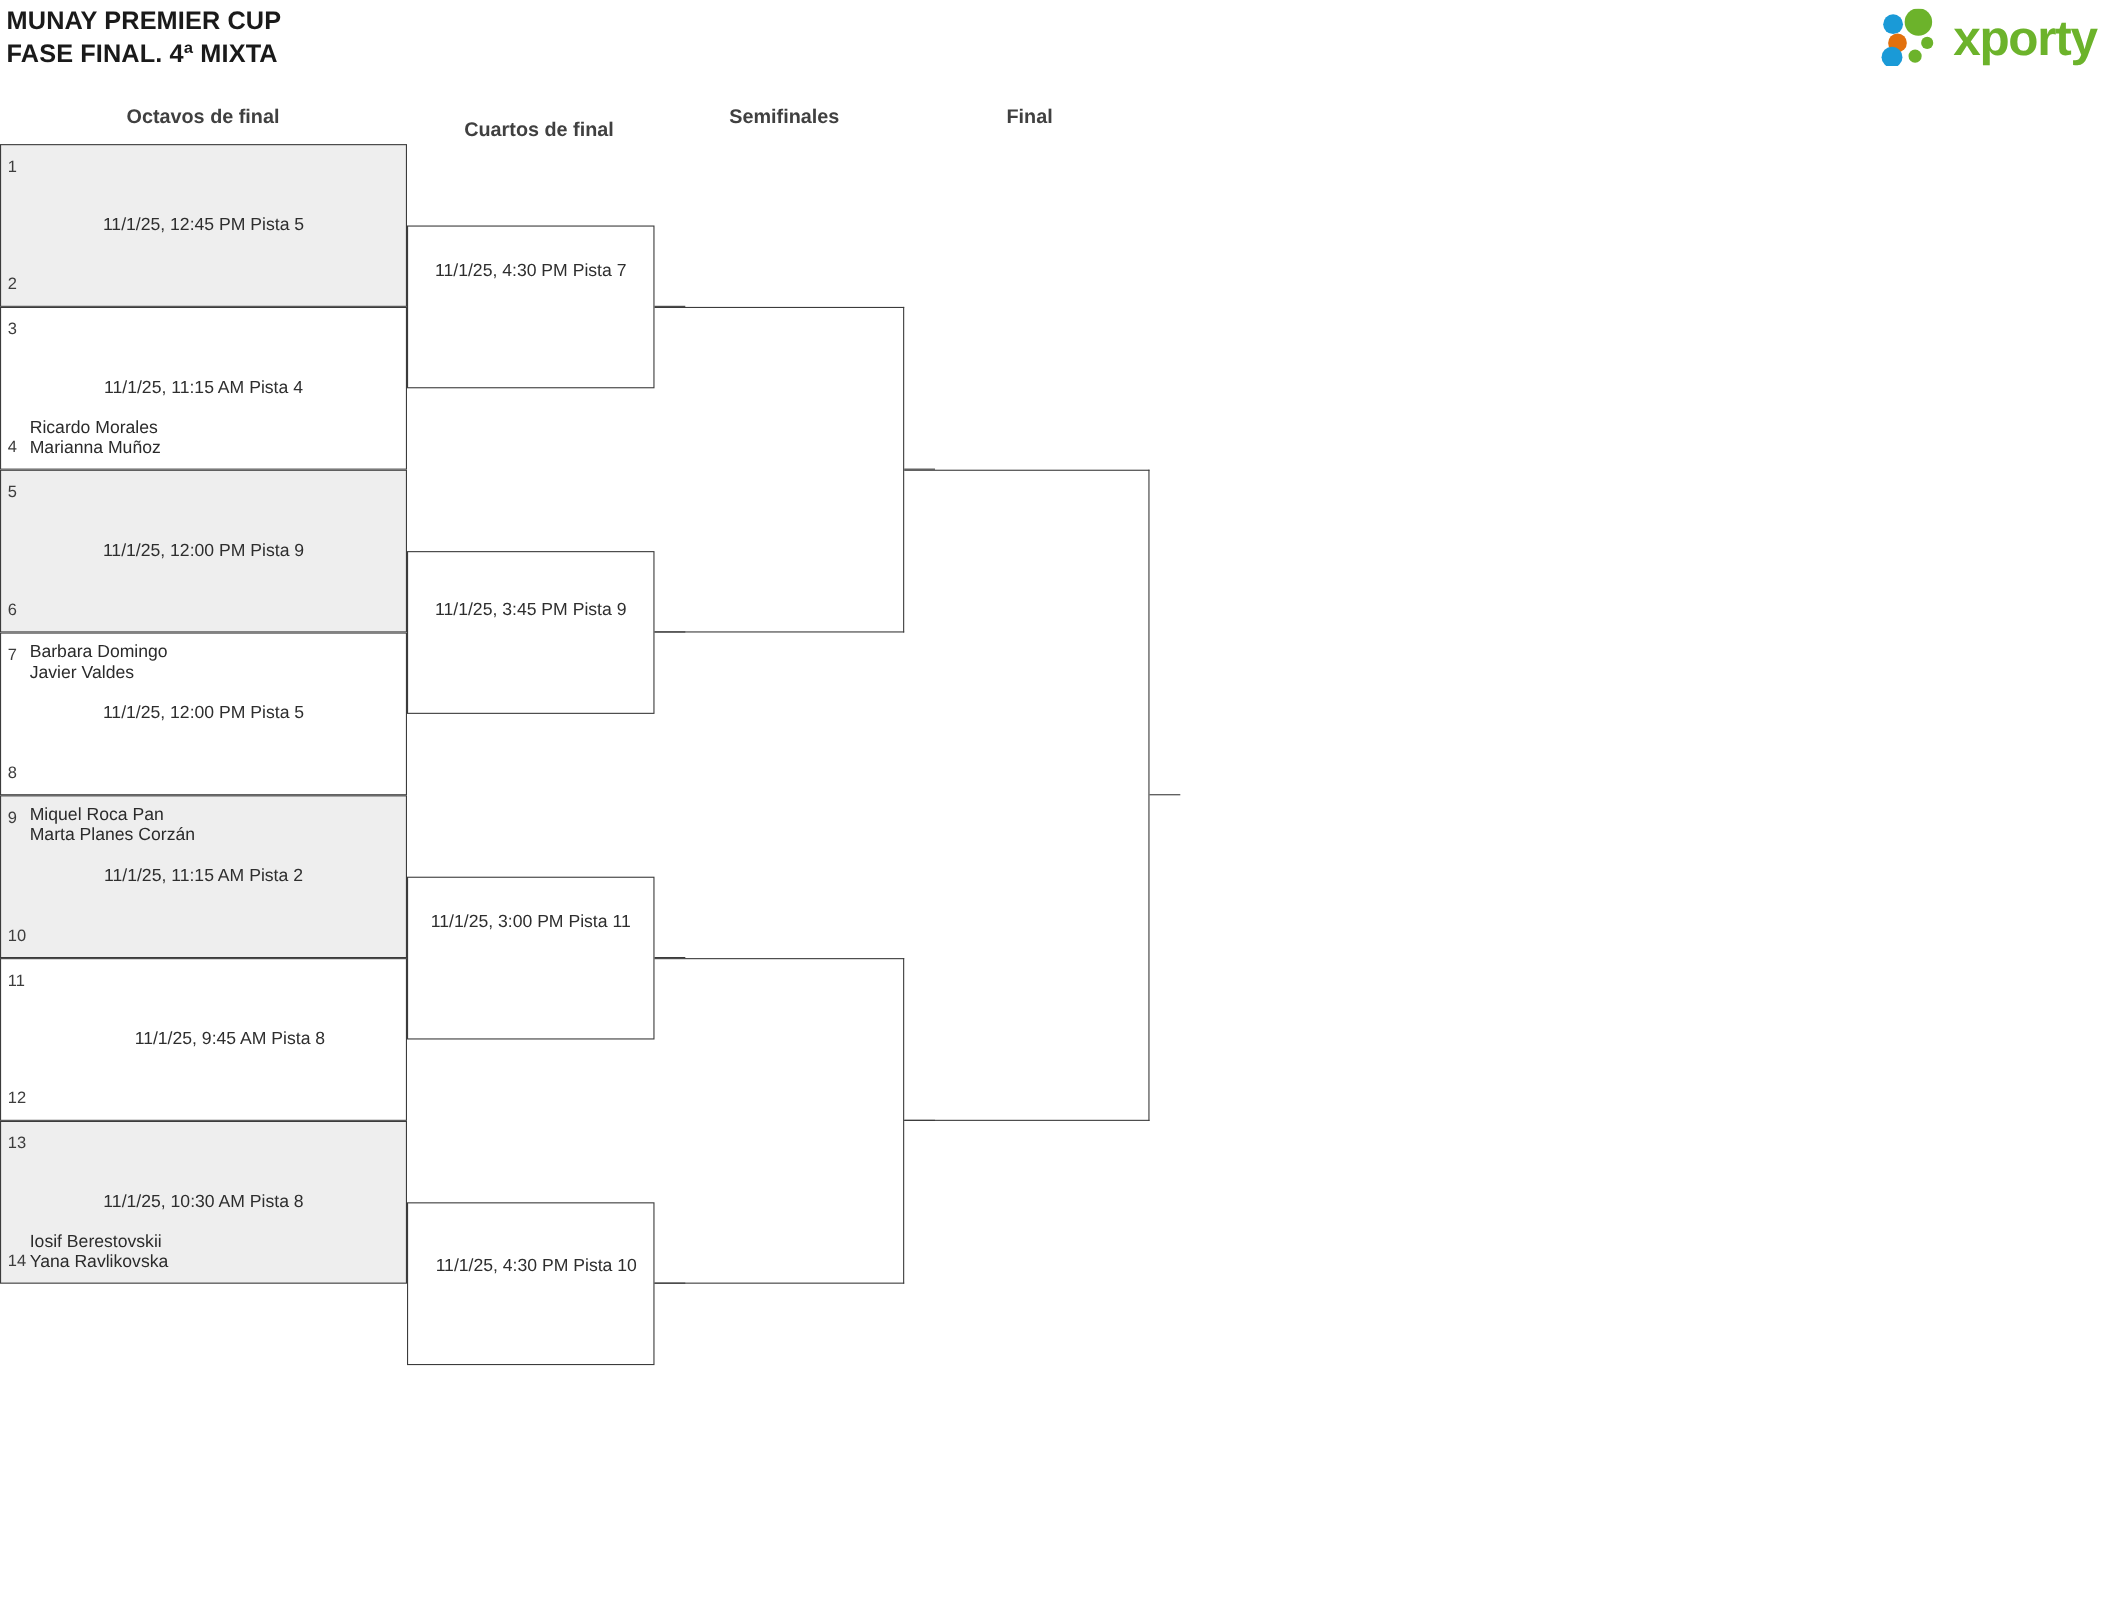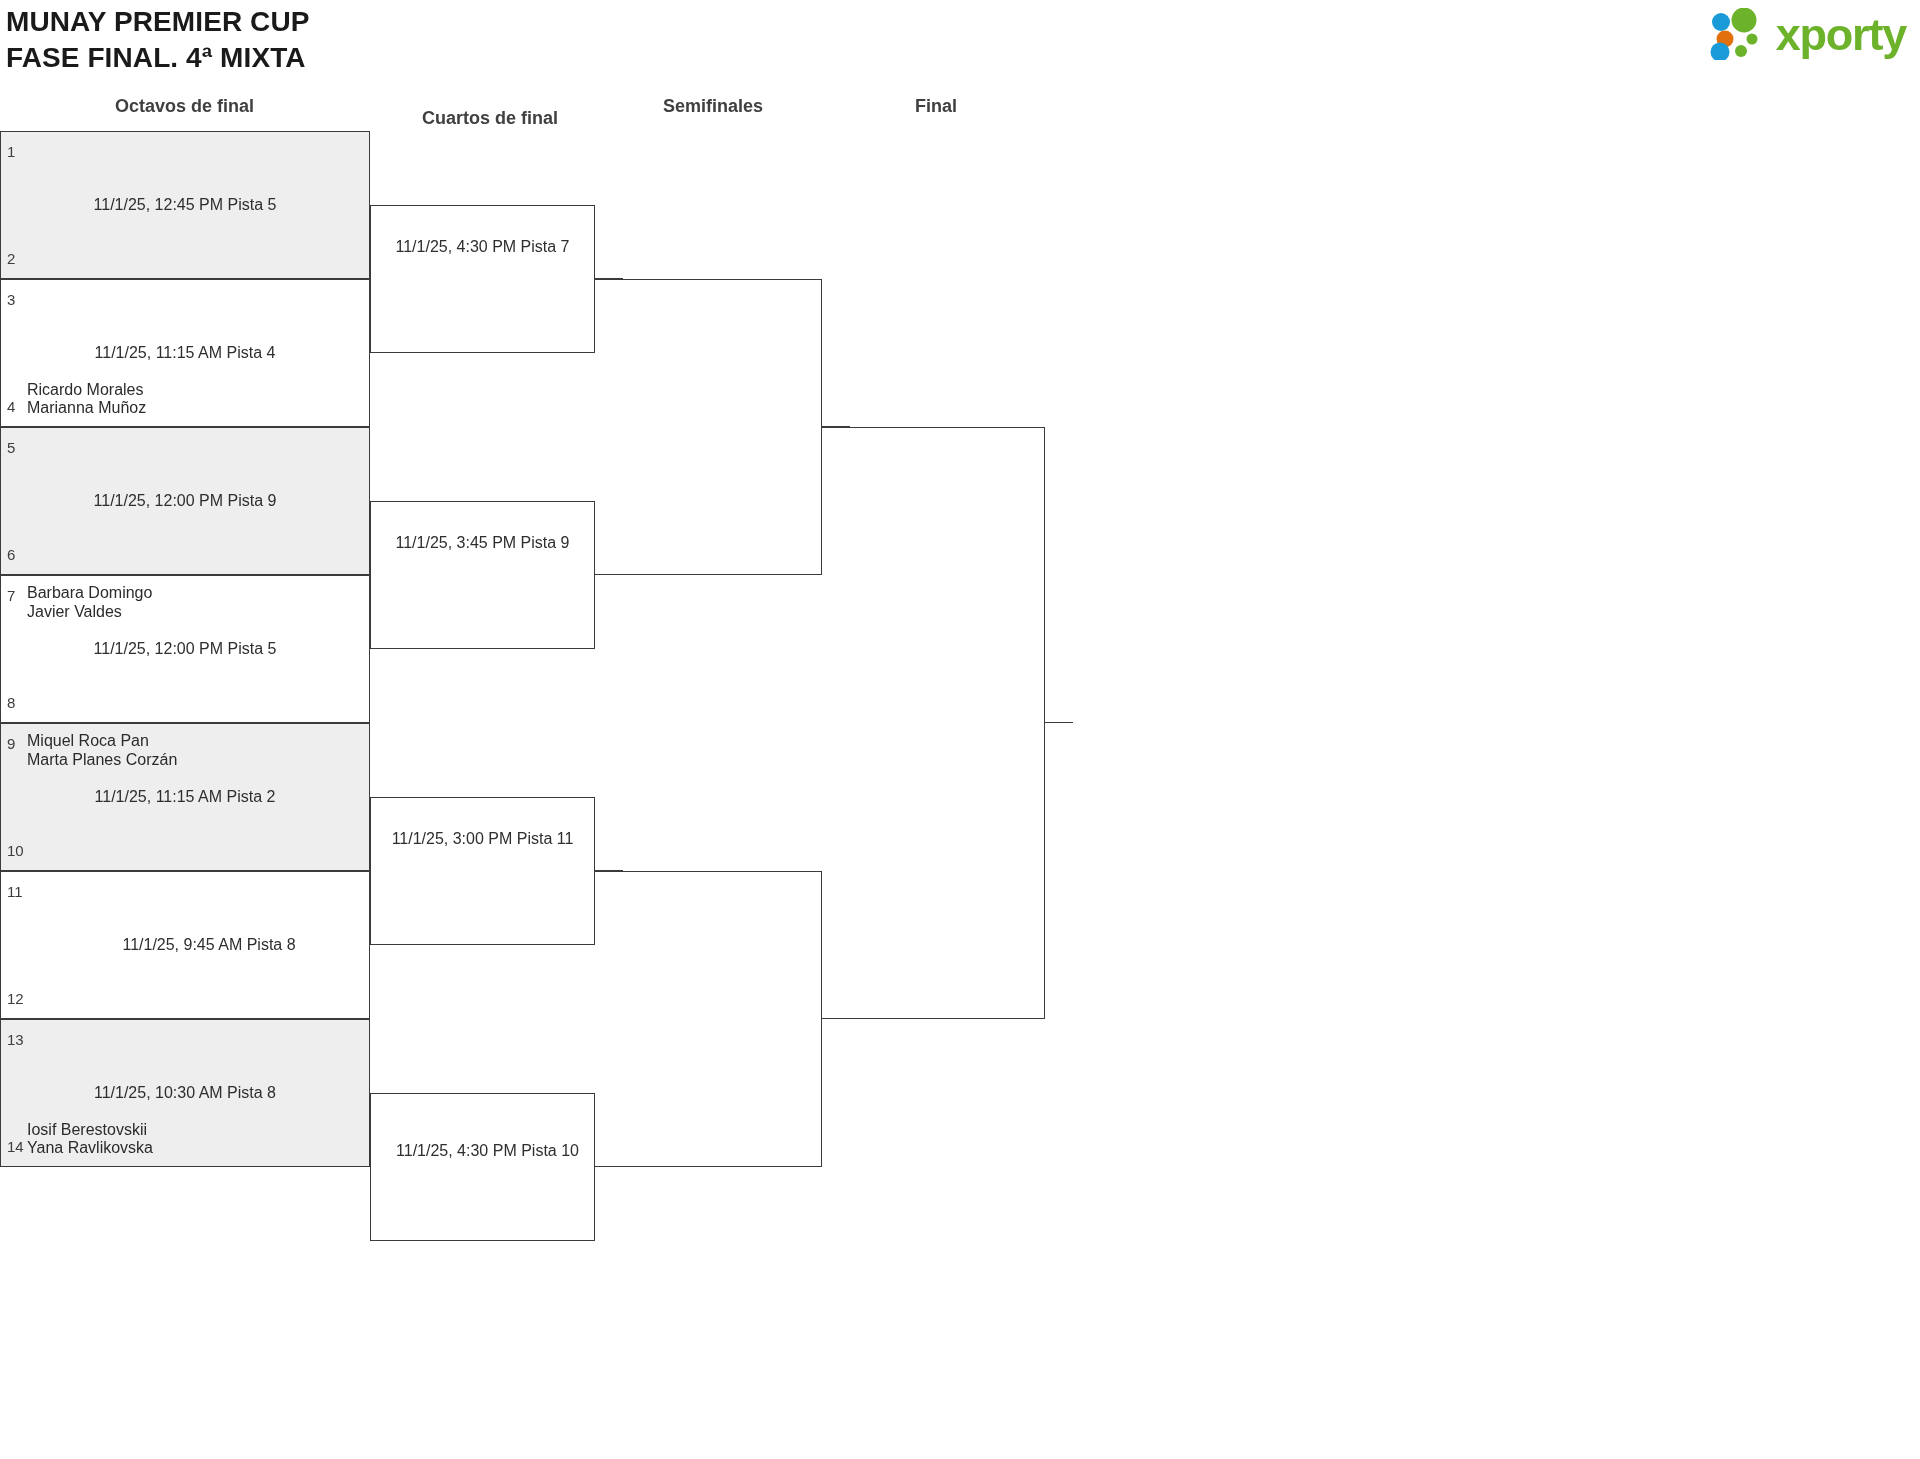--- a/index.html
+++ b/index.html
@@ -18,21 +18,21 @@
   }
 
   
   .title-block {
     position: absolute;
     left: 6px;
     top: 4px;
     line-height: 1.30;
   }
   .title-line {
-    font-size: 28px;
+    font-size: 23px;
     font-weight: 700;
     letter-spacing: 0.1px;
     color: #1a1a1a;
     white-space: nowrap;
   }
 
   .logo {
     position: absolute;
     right: 14px;
     top: 8px;
@@ -207,21 +207,21 @@
     <span class="slot-time" style="top:64px;">11/1/25, 10:30 AM Pista 8</span>
     <span class="seed seed-bot">14</span>
     <span class="players players-bot">Iosif Berestovskii<br>Yana Ravlikovska</span>
   </div>
 
 
   <div class="adv-qf" style="left:370px; top:205px; width:225px; height:148px;">
     <span class="adv-time" style="top:32px;">11/1/25, 4:30 PM Pista 7</span>
   </div>
   <div class="adv-qf" style="left:370px; top:501px; width:225px; height:148px;">
-    <span class="adv-time" style="top:32px;">11/1/25, 3:45 PM Pista 9</span>
+    <span class="adv-time" style="top:44px;">11/1/25, 3:45 PM Pista 9</span>
   </div>
   <div class="adv-qf" style="left:370px; top:797px; width:225px; height:148px;">
     <span class="adv-time" style="top:32px;">11/1/25, 3:00 PM Pista 11</span>
   </div>
   <div class="adv-qf" style="left:370px; top:1093px; width:225px; height:148px;">
     <span class="adv-time" style="top:48px;padding-left:10px;">11/1/25, 4:30 PM Pista 10</span>
   </div>
 
   <div class="adv" style="left:595px; top:279px; width:227px; height:296px;">
     <span class="adv-time" style="top:20px;"></span>

